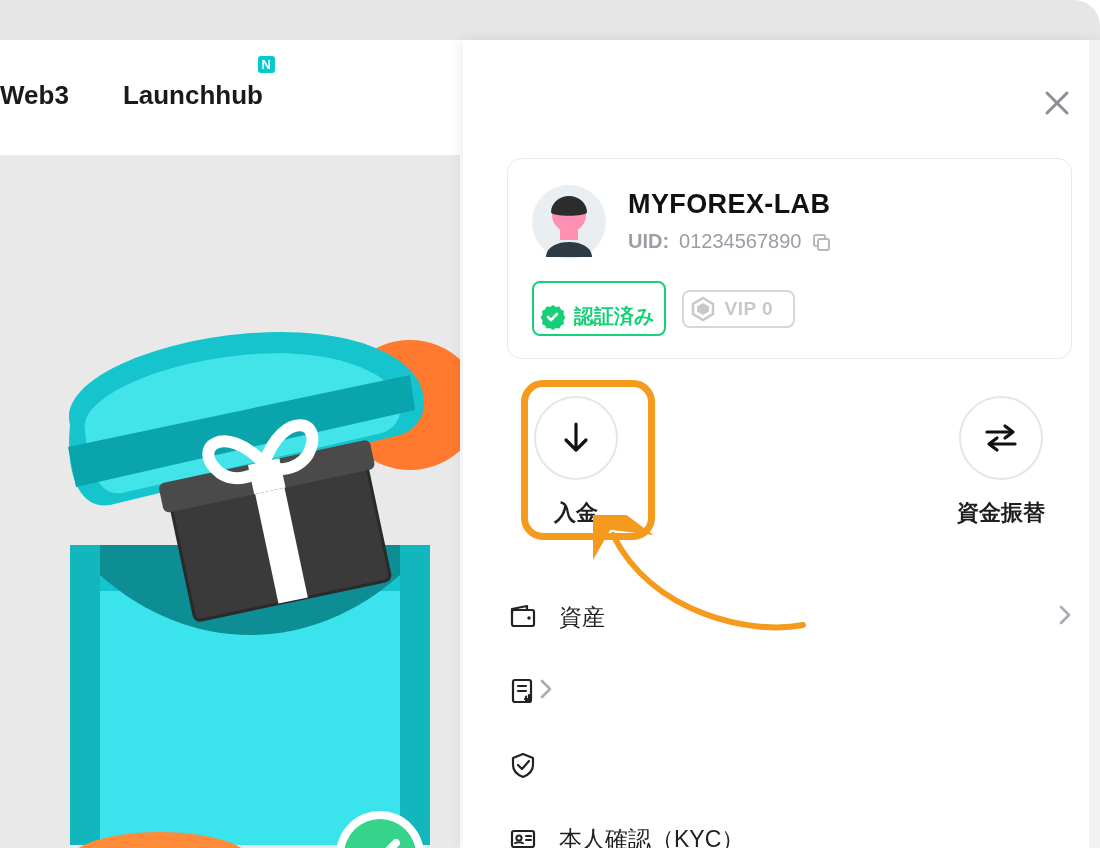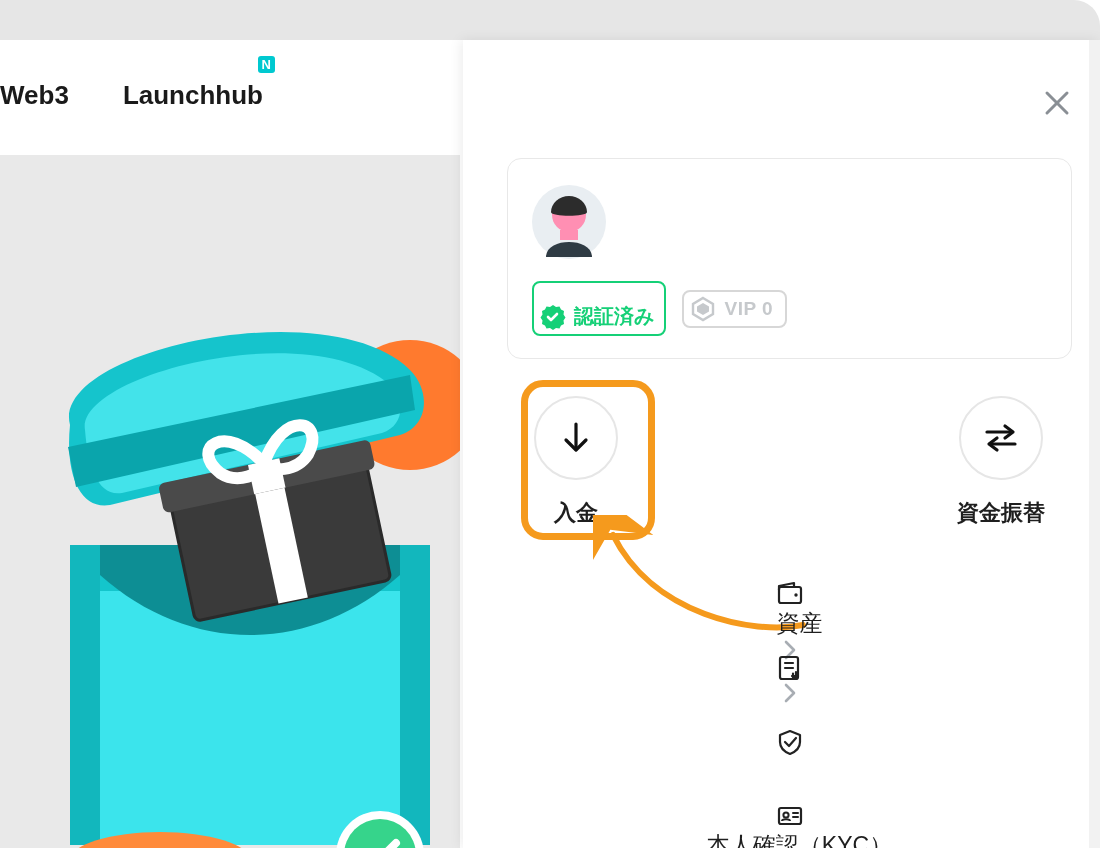--- a/index.html
+++ b/index.html
@@ -138,21 +138,21 @@
     color: #15d077;
     font-weight: 800;
     font-size: 20px;
   }
   .vip-badge {
     display: inline-flex;
     align-items: center;
     gap: 8px;
     border: 2px solid #d7d7d7;
     border-radius: 8px;
-    padding: 4px 12px 4px 6px;
+    padding: 4px 20px 4px 6px;
     color: #c6c9cc;
     font-weight: 800;
     font-size: 19px;
     letter-spacing: 0.5px;
   }
   
   .actions-row {
     position: absolute;
     top: 356px;
     left: 38px;
@@ -203,21 +203,20 @@
     position: absolute;
     top: 540px;
     left: 44px;
     right: 28px;
   }
   .menu-item {
     display: flex;
     align-items: center;
     height: 74px;
     cursor: pointer;
-    flex-direction: column;
   }
   .menu-item .mi-icon {
     width: 32px;
     display: flex; align-items:center; justify-content:center;
   }
   .menu-item .mi-label {
     margin-left: 20px;
     font-size: 23px;
     color: #1f1f1f;
     flex: 1;
@@ -299,20 +298,33 @@
       <div class="profile-row">
         <div class="avatar">
           <svg width="74" height="74" viewBox="0 0 74 74">
             <circle cx="37" cy="37" r="37" fill="#e9eef2"></circle>
             <path d="M14 72 C14 52 60 52 60 72 Z" fill="#2f3b44"></path>
             <circle cx="37" cy="30" r="17" fill="#ff8fb3"></circle>
             <path d="M19 27 a18 16 0 0 1 36 0 c0 5 -36 5 -36 0 Z" fill="#2c2c2c"></path>
             <rect x="28" y="45" width="18" height="10" fill="#ff8fb3"></rect>
           </svg>
         </div>
+        <div class="profile-text">
+          <div class="profile-name">MYFOREX-LAB</div>
+          <div class="profile-uid">
+            <span class="label">UID:</span>
+            <span class="value">01234567890</span>
+            <span class="copy-icon">
+              <svg width="20" height="20" viewBox="0 0 20 20">
+                <rect x="3" y="3" width="11" height="11" rx="2" fill="none" stroke="#b4b9be" stroke-width="2"></rect>
+                <rect x="7" y="7" width="11" height="11" rx="2" fill="#fff" stroke="#b4b9be" stroke-width="2"></rect>
+              </svg>
+            </span>
+          </div>
+        </div>
       </div>
       <div class="badges-row">
         <div class="verified-badge">
           <svg width="26" height="26" viewBox="0 0 26 26">
             <path d="M13 1 l3 2 l3.5 -0.5 l1.5 3 l3 1.5 l-0.5 3.5 l2 3 l-2 3 l0.5 3.5 l-3 1.5 l-1.5 3 l-3.5 -0.5 l-3 2 l-3 -2 l-3.5 0.5 l-1.5 -3 l-3 -1.5 l0.5 -3.5 l-2 -3 l2 -3 l-0.5 -3.5 l3 -1.5 l1.5 -3 l3.5 0.5 Z" fill="#15d077"></path>
             <path d="M8 13 l3 3 l6 -6" fill="none" stroke="#ffffff" stroke-width="2.6" stroke-linecap="round" stroke-linejoin="round"></path>
           </svg>
           <span>認証済み</span>
         </div>
         <div class="vip-badge">

